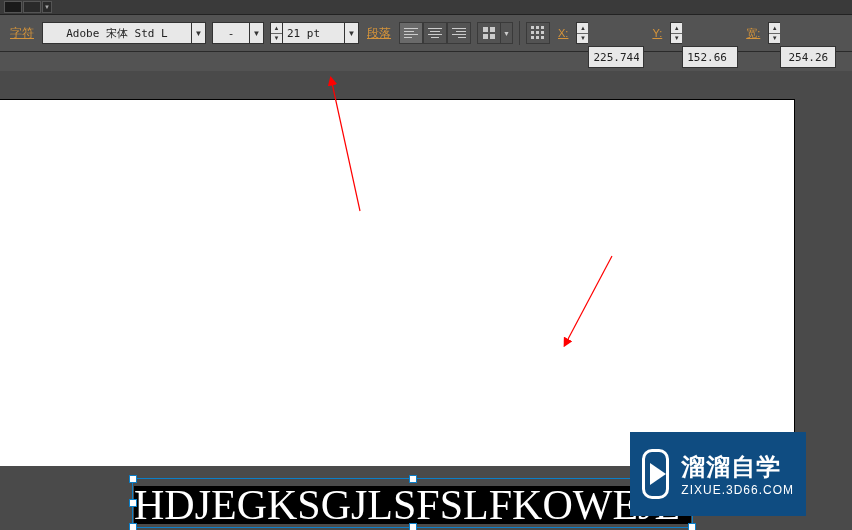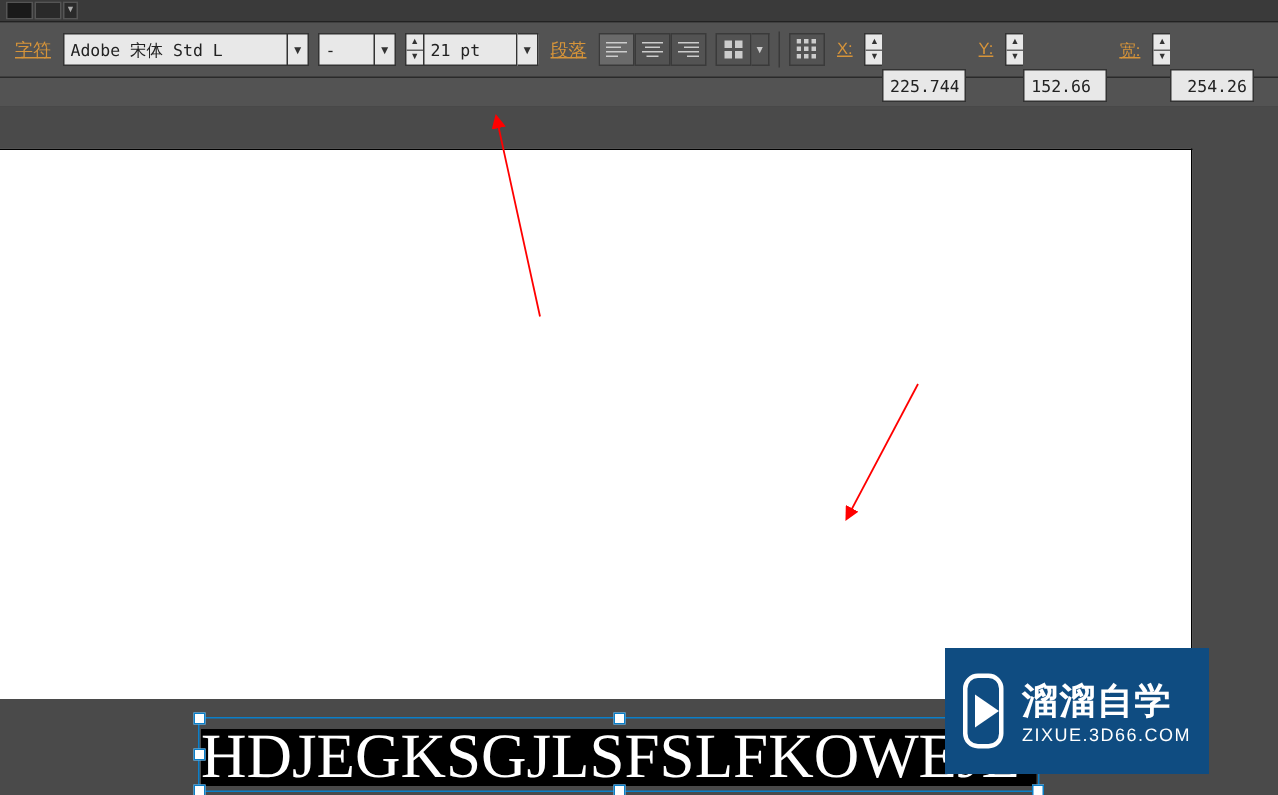--- a/index.html
+++ b/index.html
@@ -70,34 +70,35 @@
       height: 22px;
     }
     .dropdown-input {
       background: #e8e8e8;
       border: 1px solid #333;
       height: 22px;
       font-size: 11px;
       padding: 0 4px;
       color: #222;
       font-family: monospace;
+      text-align: center;
     }
     .dropdown-input.font-field {
       width: 150px;
     }
     .dropdown-input.style-field {
       width: 38px;
     }
     .dropdown-input.size-field {
       width: 63px;
       text-align: left;
     }
     .dropdown-input.coord-field {
       width: 56px;
-      text-align: right;
+      text-align: center;
       margin-top: 48px;
     }
     .dropdown-btn {
       width: 14px;
       height: 22px;
       background: #e8e8e8;
       border: 1px solid #333;
       border-left: none;
       display: flex;
       align-items: center;

